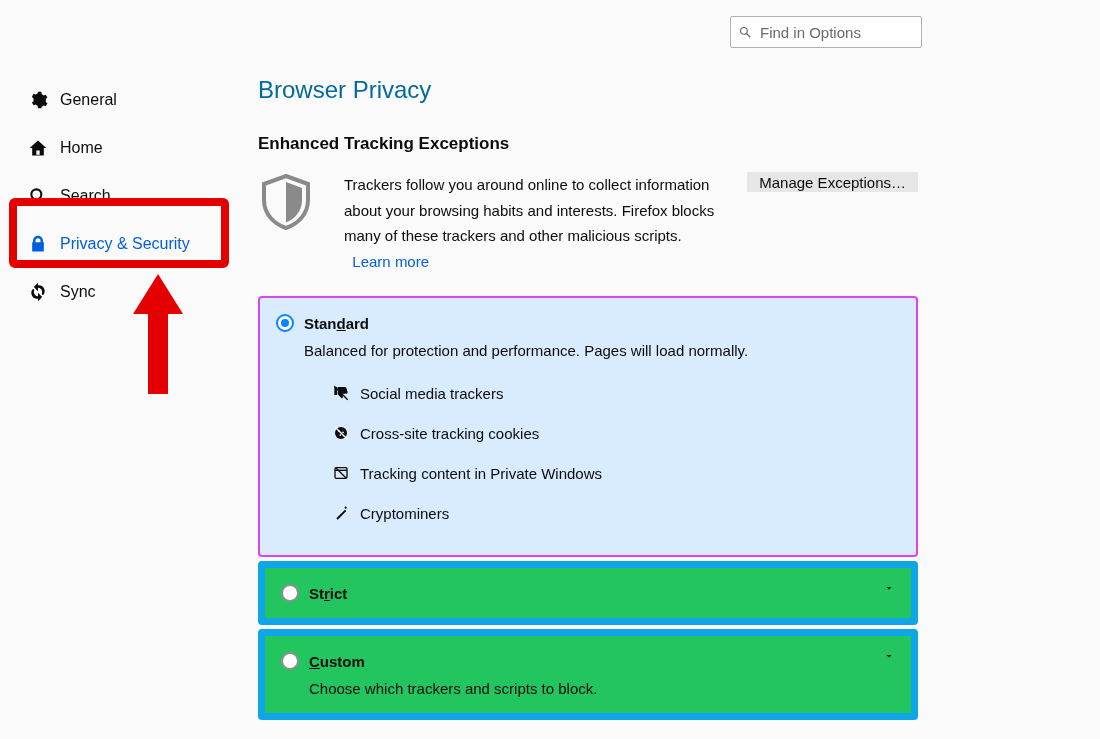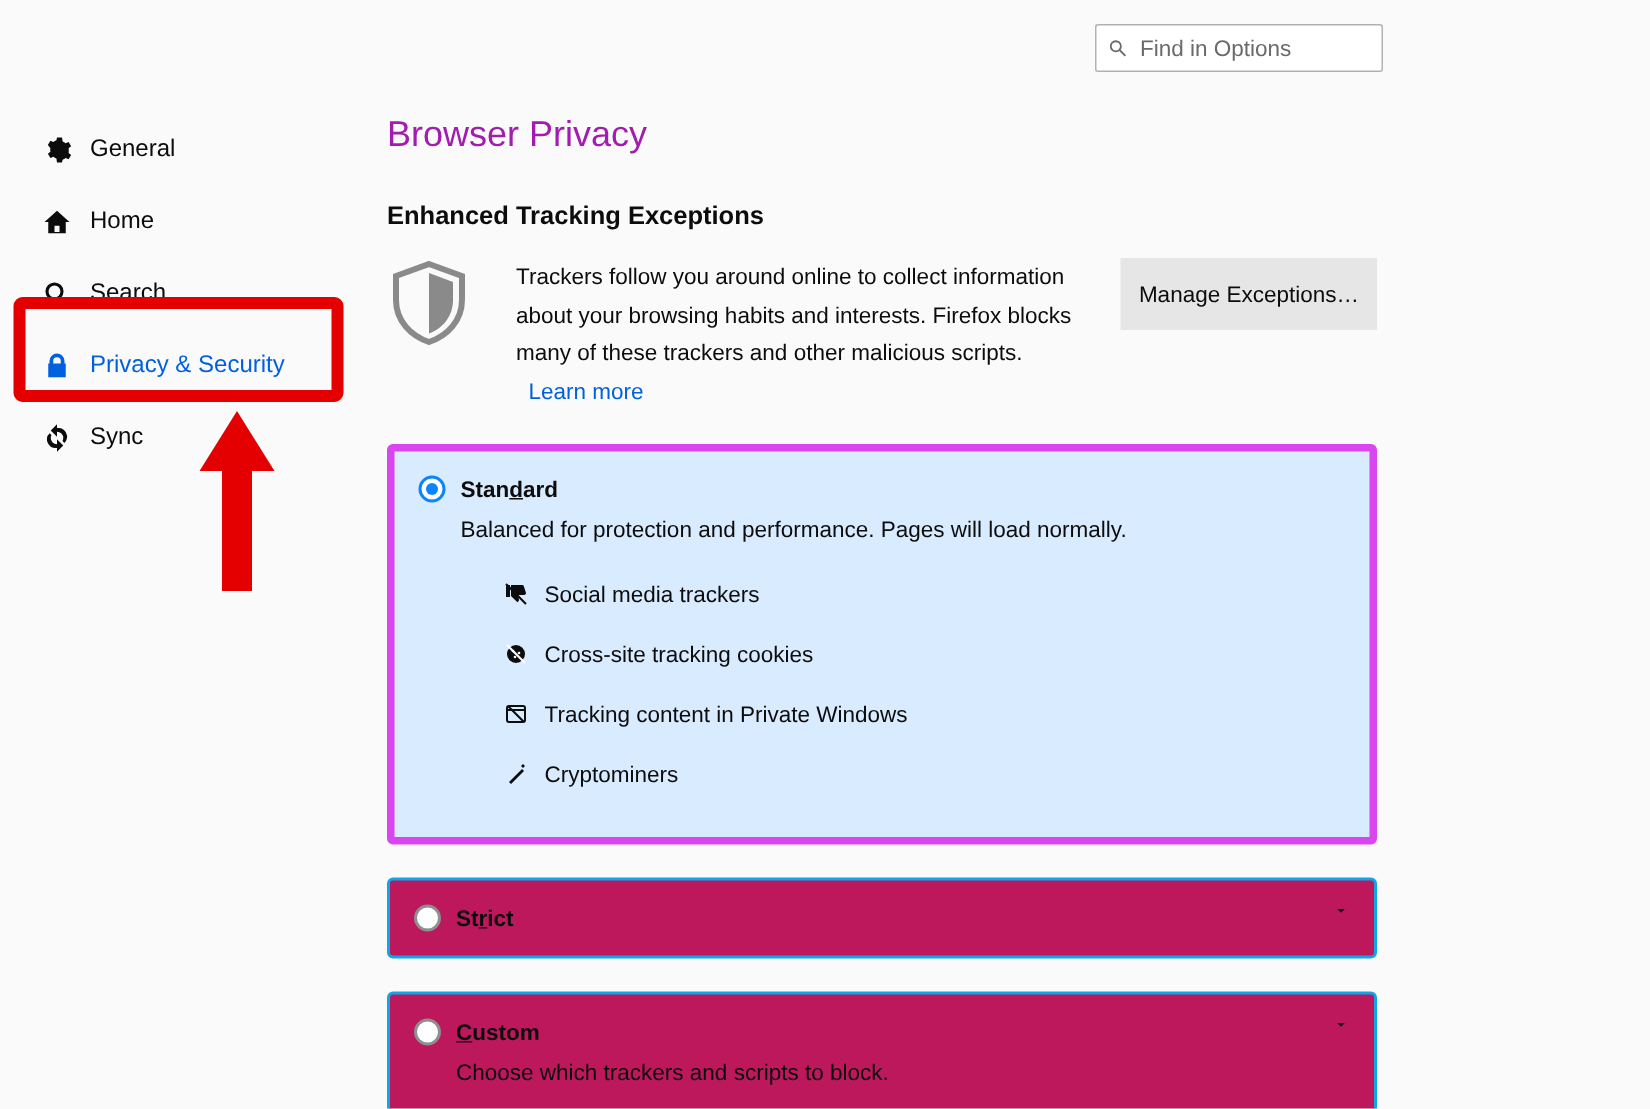--- a/index.html
+++ b/index.html
@@ -98,21 +98,21 @@
   .main {
     position:absolute;
     left:258px;
     top:76px;
     width:660px;
   }
   h1.page-title {
     margin:0 0 30px 0;
     font-size:24px;
     font-weight:400;
-    color:#a21caf;
+    color:#0369a1;
   }
   h2.section-title {
     margin:0 0 18px 0;
     font-size:17px;
     font-weight:700;
   }
   .etp-row {
     display:flex;
     align-items:flex-start;
     gap:12px;
@@ -133,41 +133,41 @@
   .etp-desc a {
     color:#0060df;
     text-decoration:none;
     cursor:pointer;
   }
   .manage-btn {
     margin-left:10px;
     background:#e6e6e6;
     border:none;
     padding:0 12px;
-    height:48px;
+    height:20px;
     font-size:15px;
     cursor:pointer;
     white-space:nowrap;
     color:#0c0c0d;
     min-width:152px;
     text-align:center;
   }
 
   
   .card {
-    border:2px solid #0ea5e9;
+    border:7px solid #0ea5e9;
     border-radius:4px;
     padding:16px 16px 16px 16px;
-    margin-top:22px;
-    background:#be185d;
+    margin-top:4px;
+    background:#22c55e;
     position:relative;
   }
   .card.selected {
     background:#d9ebfe;
-    border:5px solid #d946ef;
+    border:2px solid #d946ef;
     padding-bottom:22px;
   }
   .card .radio {
     width:18px;height:18px;
     border:2px solid #8f8f8f;
     border-radius:50%;
     display:inline-flex;
     align-items:center;justify-content:center;
     vertical-align:-3px;
     cursor:pointer;

